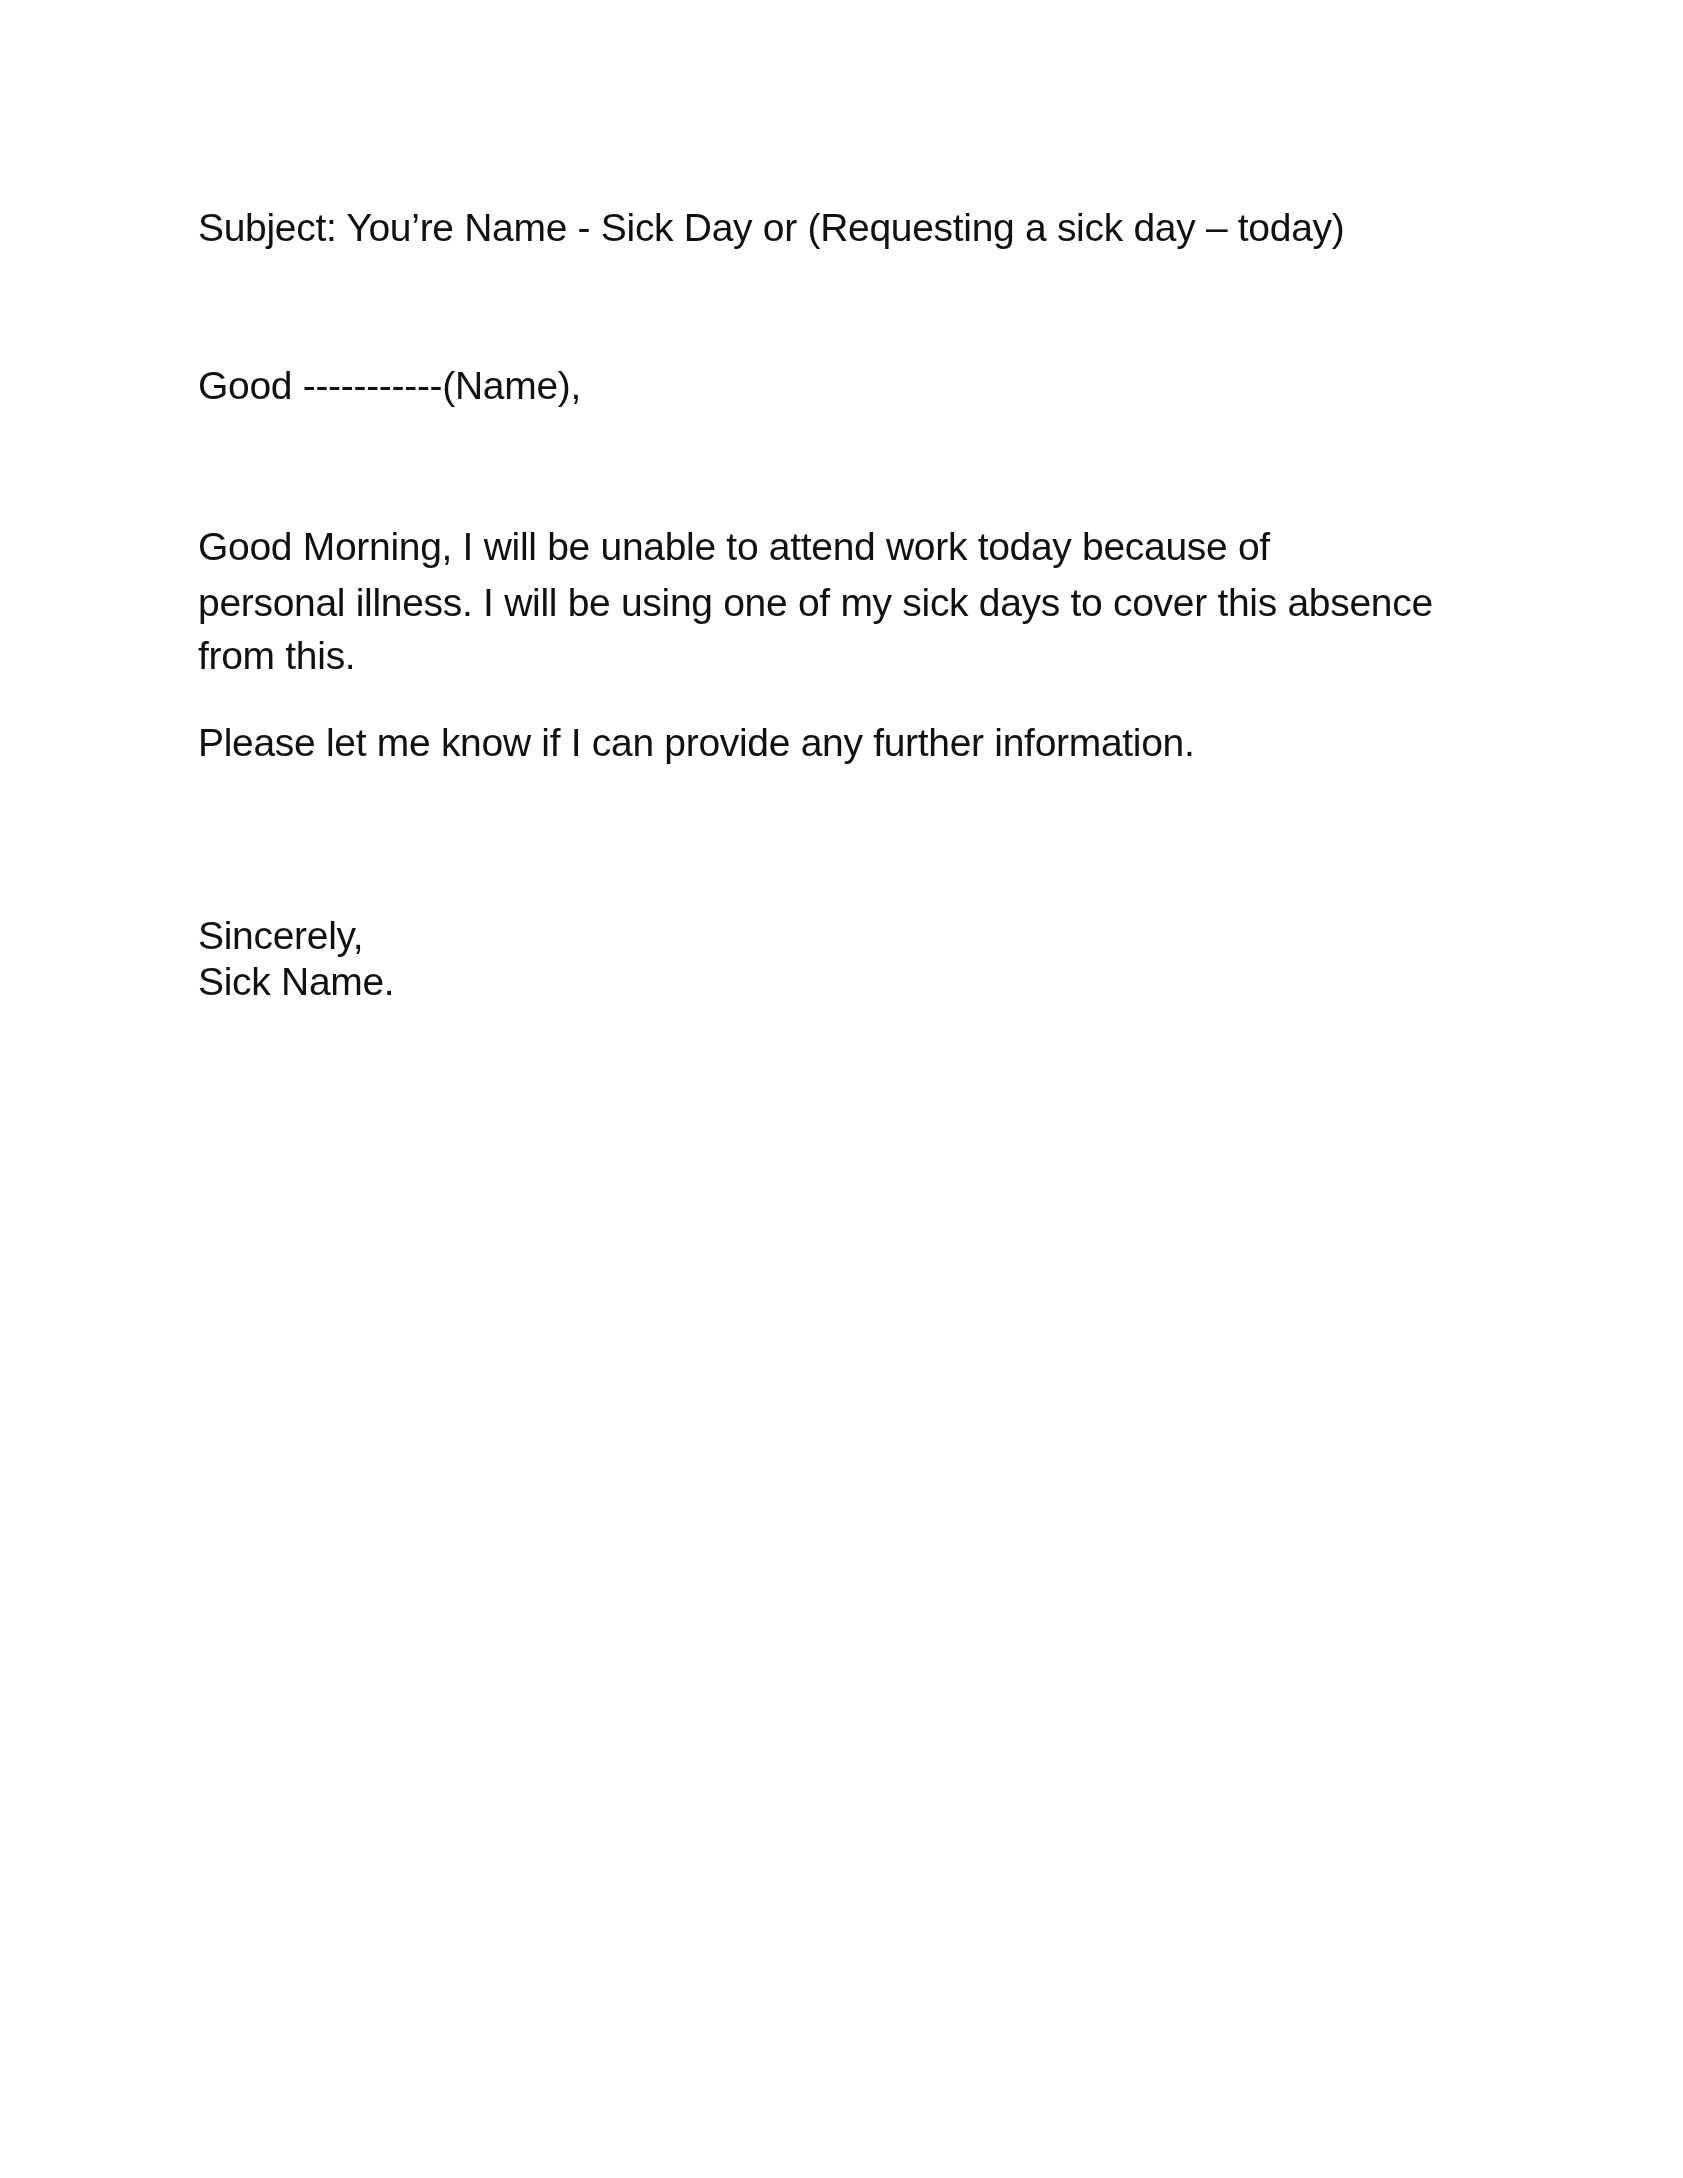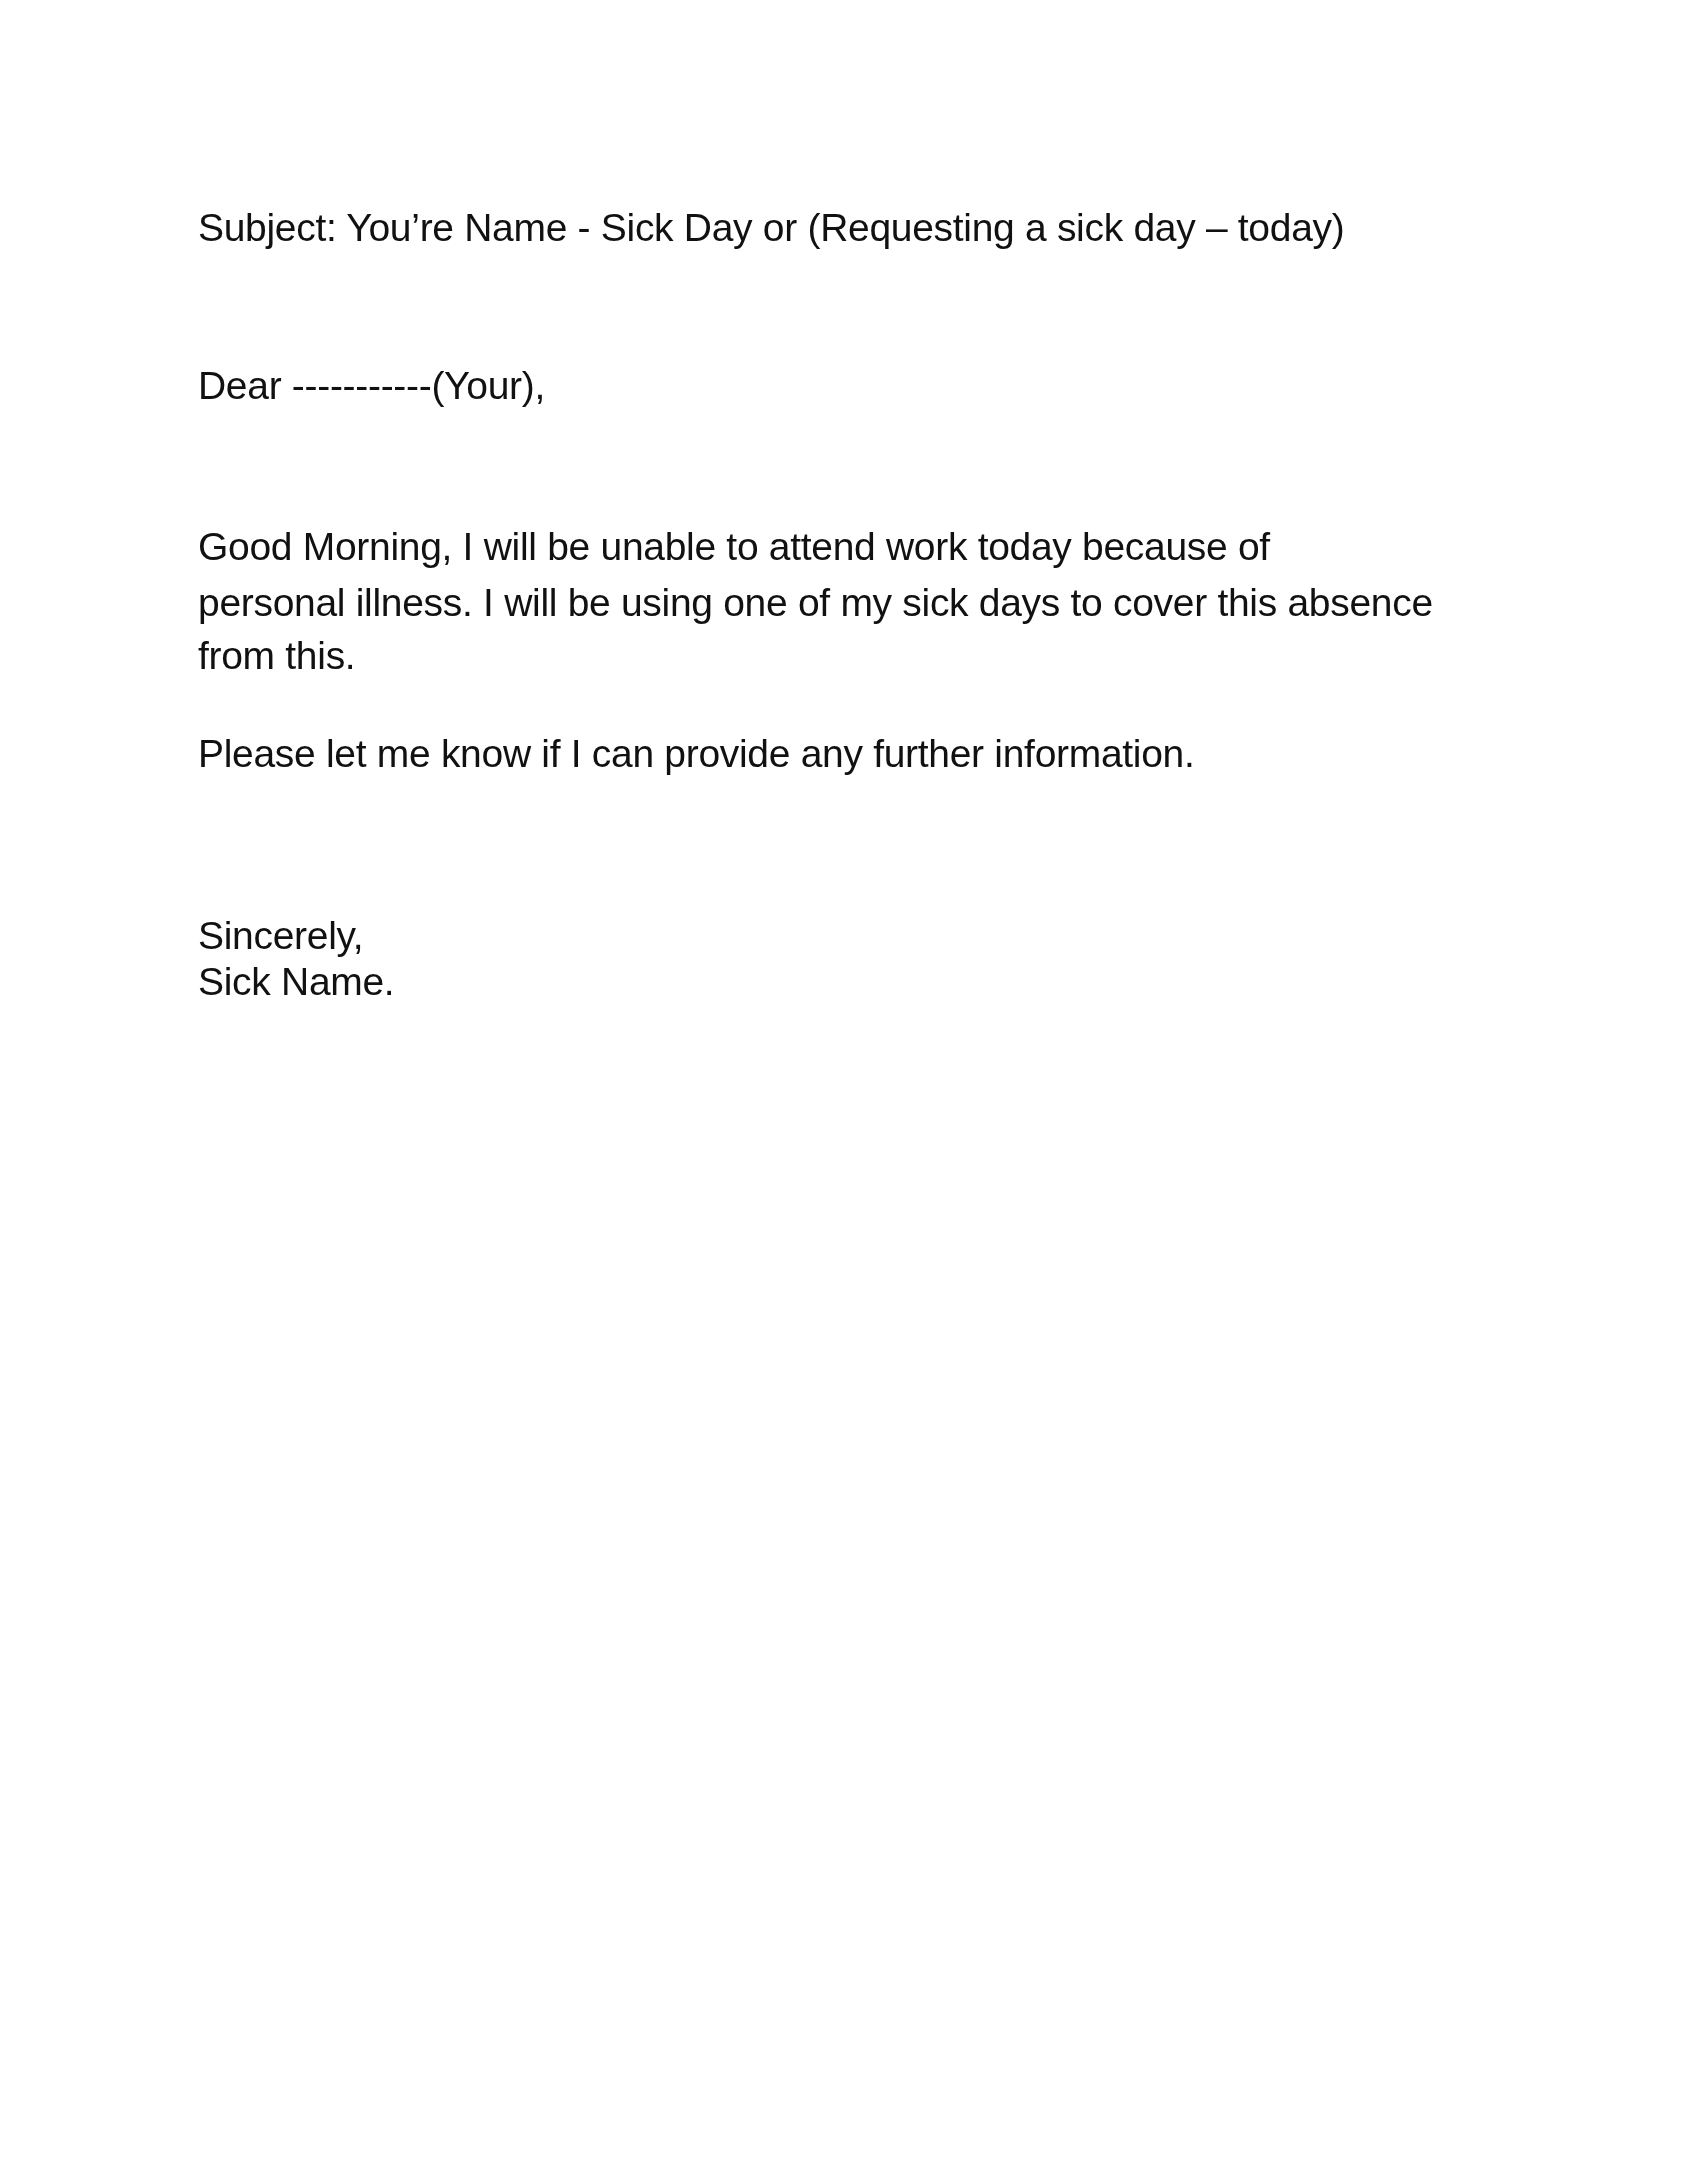--- a/index.html
+++ b/index.html
@@ -29,30 +29,30 @@
       line-height: 39px;
       white-space: nowrap;
       letter-spacing: -0.3px;
     }
     
     #subject   { top: 206px; }
     #greeting  { top: 364px; }
     #body-l1   { top: 525px; }
     #body-l2   { top: 581px; }
     #body-l3   { top: 634px; }
-    #followup  { top: 721px; margin-top: 11px; }
+    #followup  { top: 721px; }
     #closing   { top: 878px; margin-top: 36px; }
     #signature { top: 960px; }
   </style>
 </head>
 <body>
 
 <div class="page">
   <div class="line" id="subject">Subject: You’re Name - Sick Day or (Requesting a sick day – today)</div>
-  <div class="line" id="greeting">Dear -----------(Your),</div>
+  <div class="line" id="greeting">Good -----------(Name),</div>
   <div>
     <div class="line" id="body-l1">Good Morning, I will be unable to attend work today because of</div>
     <div class="line" id="body-l2">personal illness. I will be using one of my sick days to cover this absence</div>
     <div class="line" id="body-l3">from this.</div>
   </div>
   <div class="line" id="followup">Please let me know if I can provide any further information.</div>
   <div class="line" id="closing">Sincerely,</div>
   <div class="line" id="signature">Sick Name.</div>
 </div>
 

